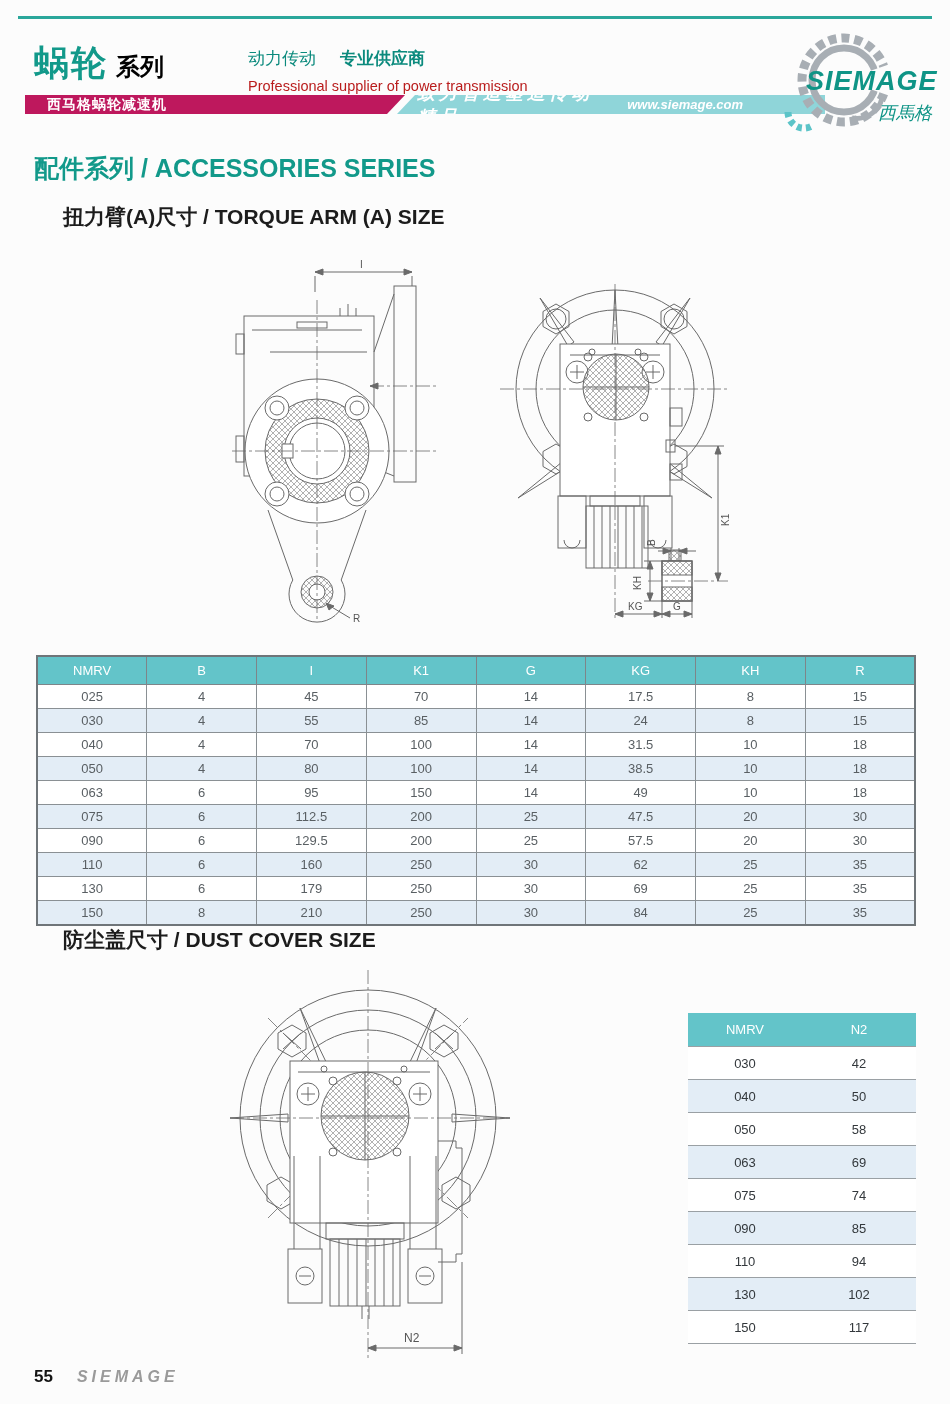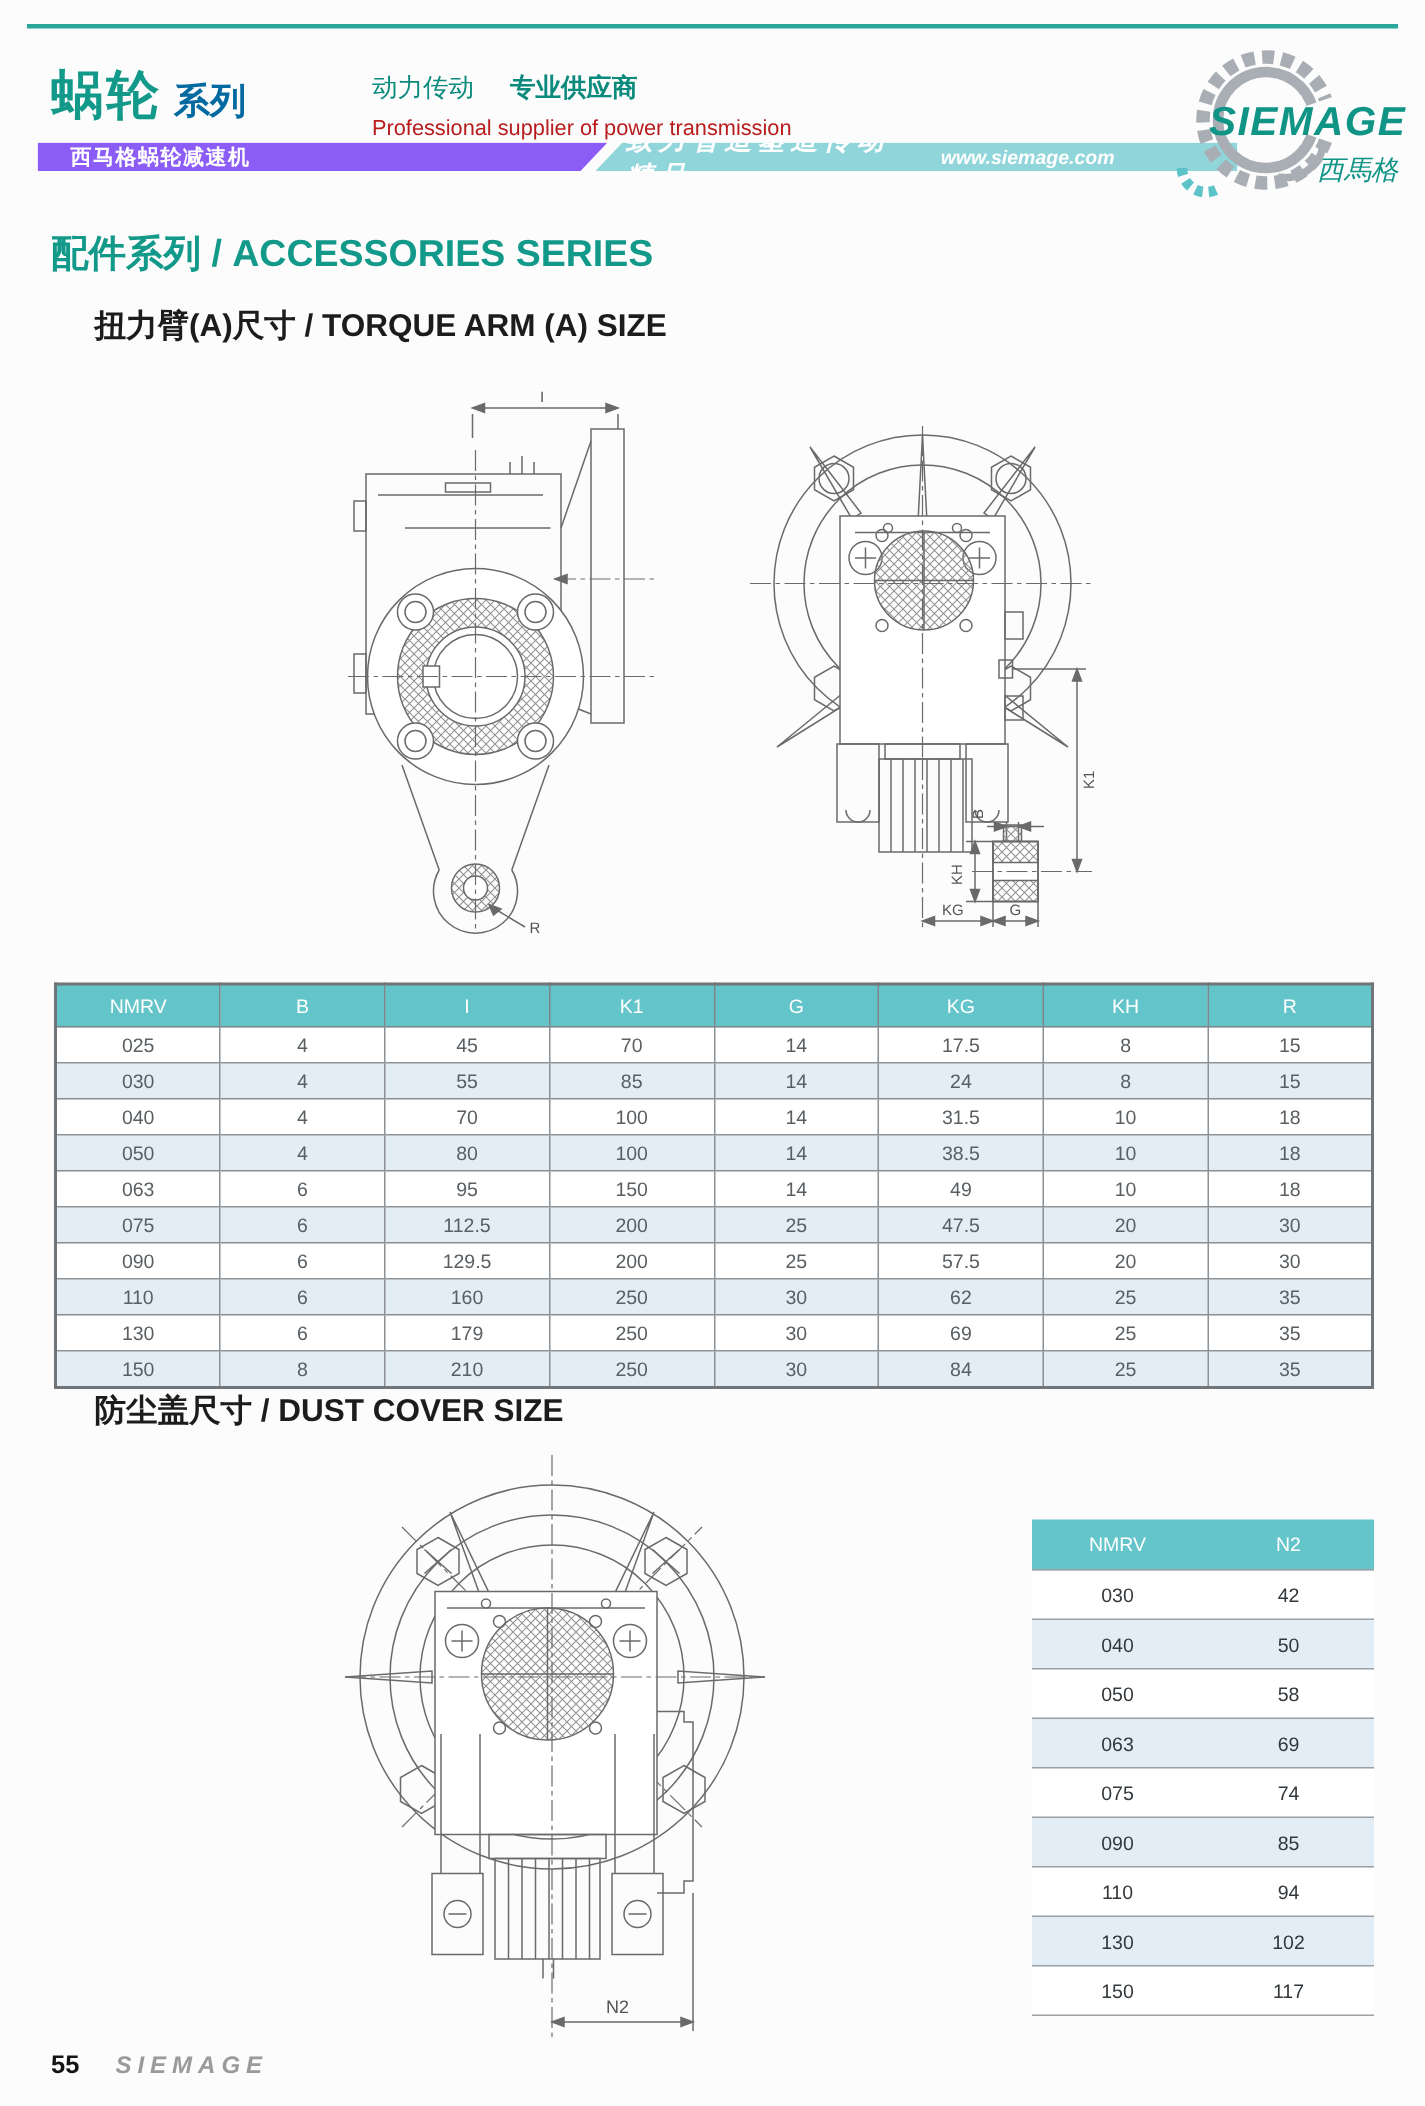--- a/index.html
+++ b/index.html
@@ -3,27 +3,27 @@
 <meta charset="utf-8">
 <style>
   html,body{margin:0;padding:0;background:#e8e8e8;}
   .page{position:relative;width:950px;height:1404px;background:#fcfcfc;margin:0 auto;
         font-family:"Liberation Sans",sans-serif;overflow:hidden;}
   .top-rule{position:absolute;left:18px;top:16px;width:914px;height:3px;background:#2aa79b;}
 
   
   .brand{position:absolute;left:34px;top:40px;white-space:nowrap;}
   .brand-big{font-size:35px;font-weight:bold;color:#12998a;letter-spacing:2px;}
-  .brand-small{font-size:24px;font-weight:bold;color:#0369a1;margin-left:8px;}
+  .brand-small{font-size:24px;font-weight:bold;color:#000000;margin-left:8px;}
   .taglines{position:absolute;left:248px;top:47px;}
   .tag-zh{font-size:17px;color:#0b8a7d;}
   .tag-zh b{font-weight:bold;padding-left:24px;}
   .tag-en{font-size:14.5px;color:#b91c1c;margin-top:8px;}
   .banner{position:absolute;left:25px;top:95px;width:800px;height:19px;}
-  .banner-dark{position:absolute;left:0;top:0;width:380px;height:19px;background:#8b5cf6;
+  .banner-dark{position:absolute;left:0;top:0;width:380px;height:19px;background:#be185d;
     clip-path:polygon(0 0,100% 0,calc(100% - 18px) 100%,0 100%);
     color:#fff;font-size:14px;font-weight:bold;line-height:19px;padding-left:22px;
     box-sizing:border-box;letter-spacing:1px;}
   .banner-light{position:absolute;left:372px;top:0;width:428px;height:19px;background:#8fd5d9;
     clip-path:polygon(18px 0,100% 0,100% 100%,0 100%);
     color:#fff;display:flex;align-items:center;justify-content:flex-end;gap:18px;
     padding-right:82px;box-sizing:border-box;}
   .slogan{font-size:18px;font-weight:bold;font-style:italic;letter-spacing:4px;margin-left:20px;}
   .url{font-size:13px;font-weight:bold;font-style:italic;cursor:pointer;}
   .logo{position:absolute;left:782px;top:24px;width:166px;height:114px;}

